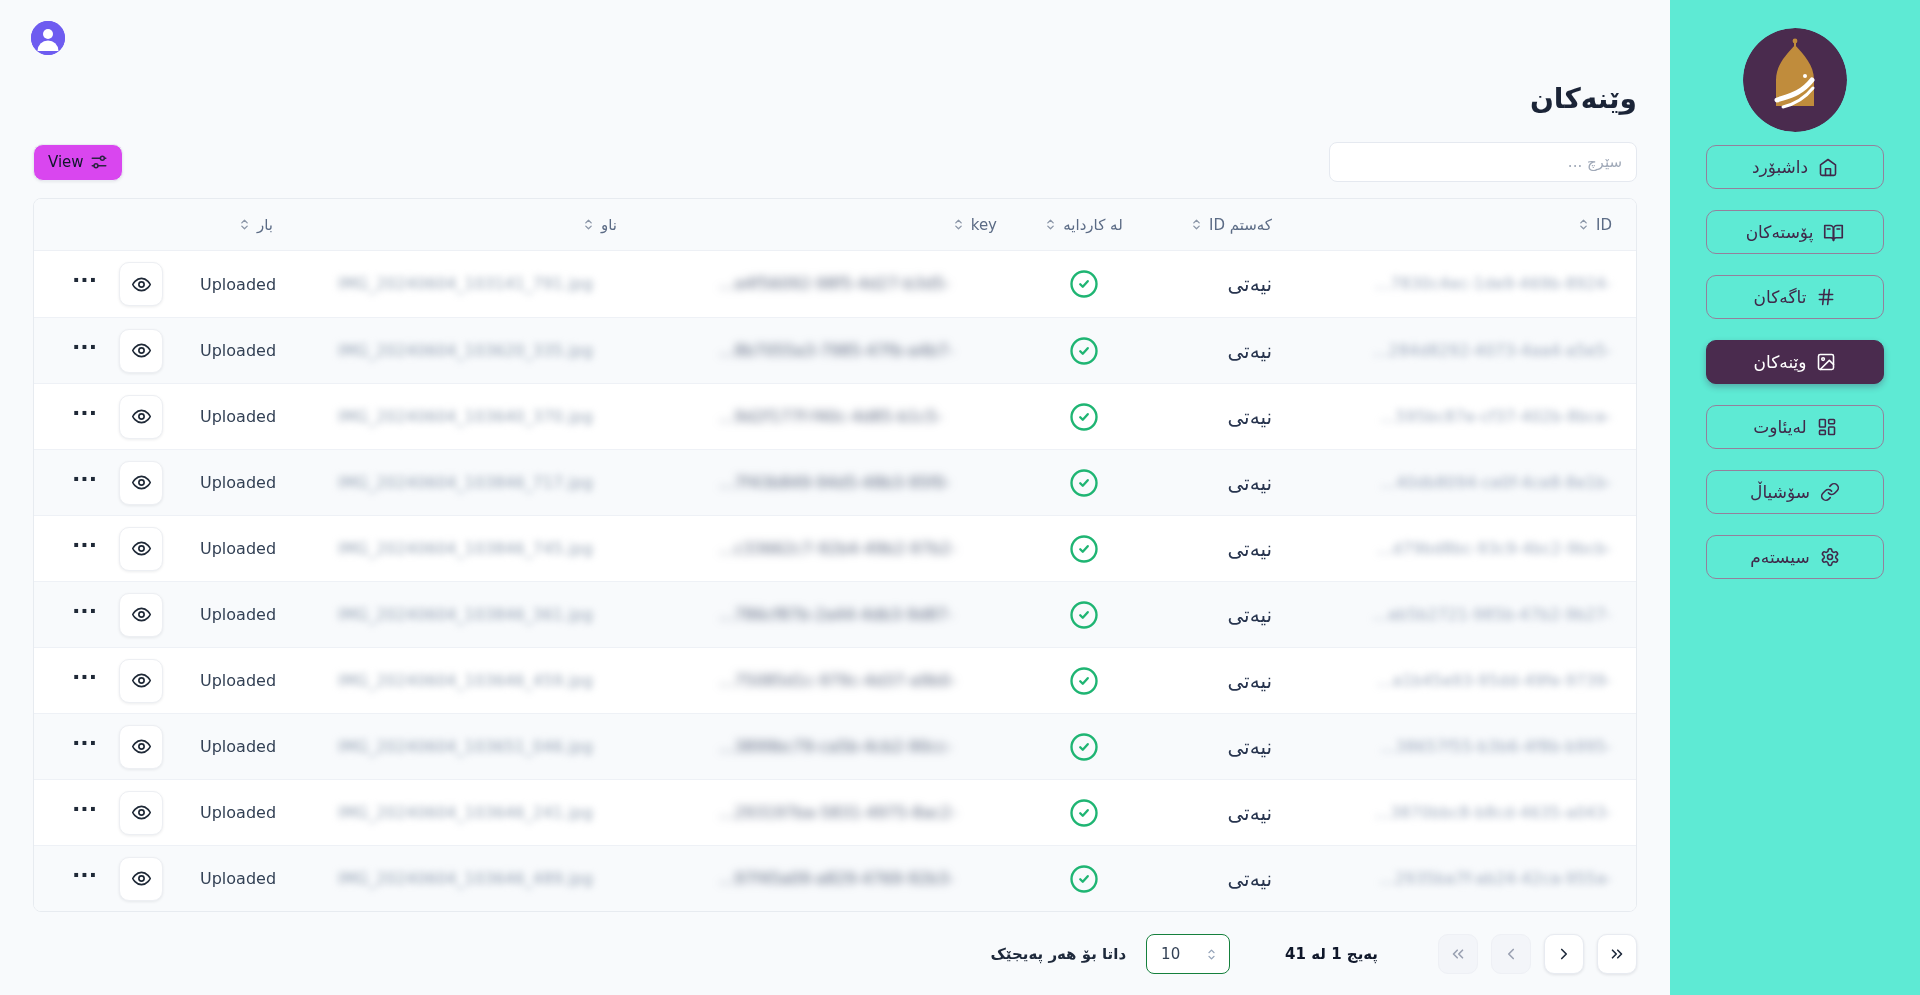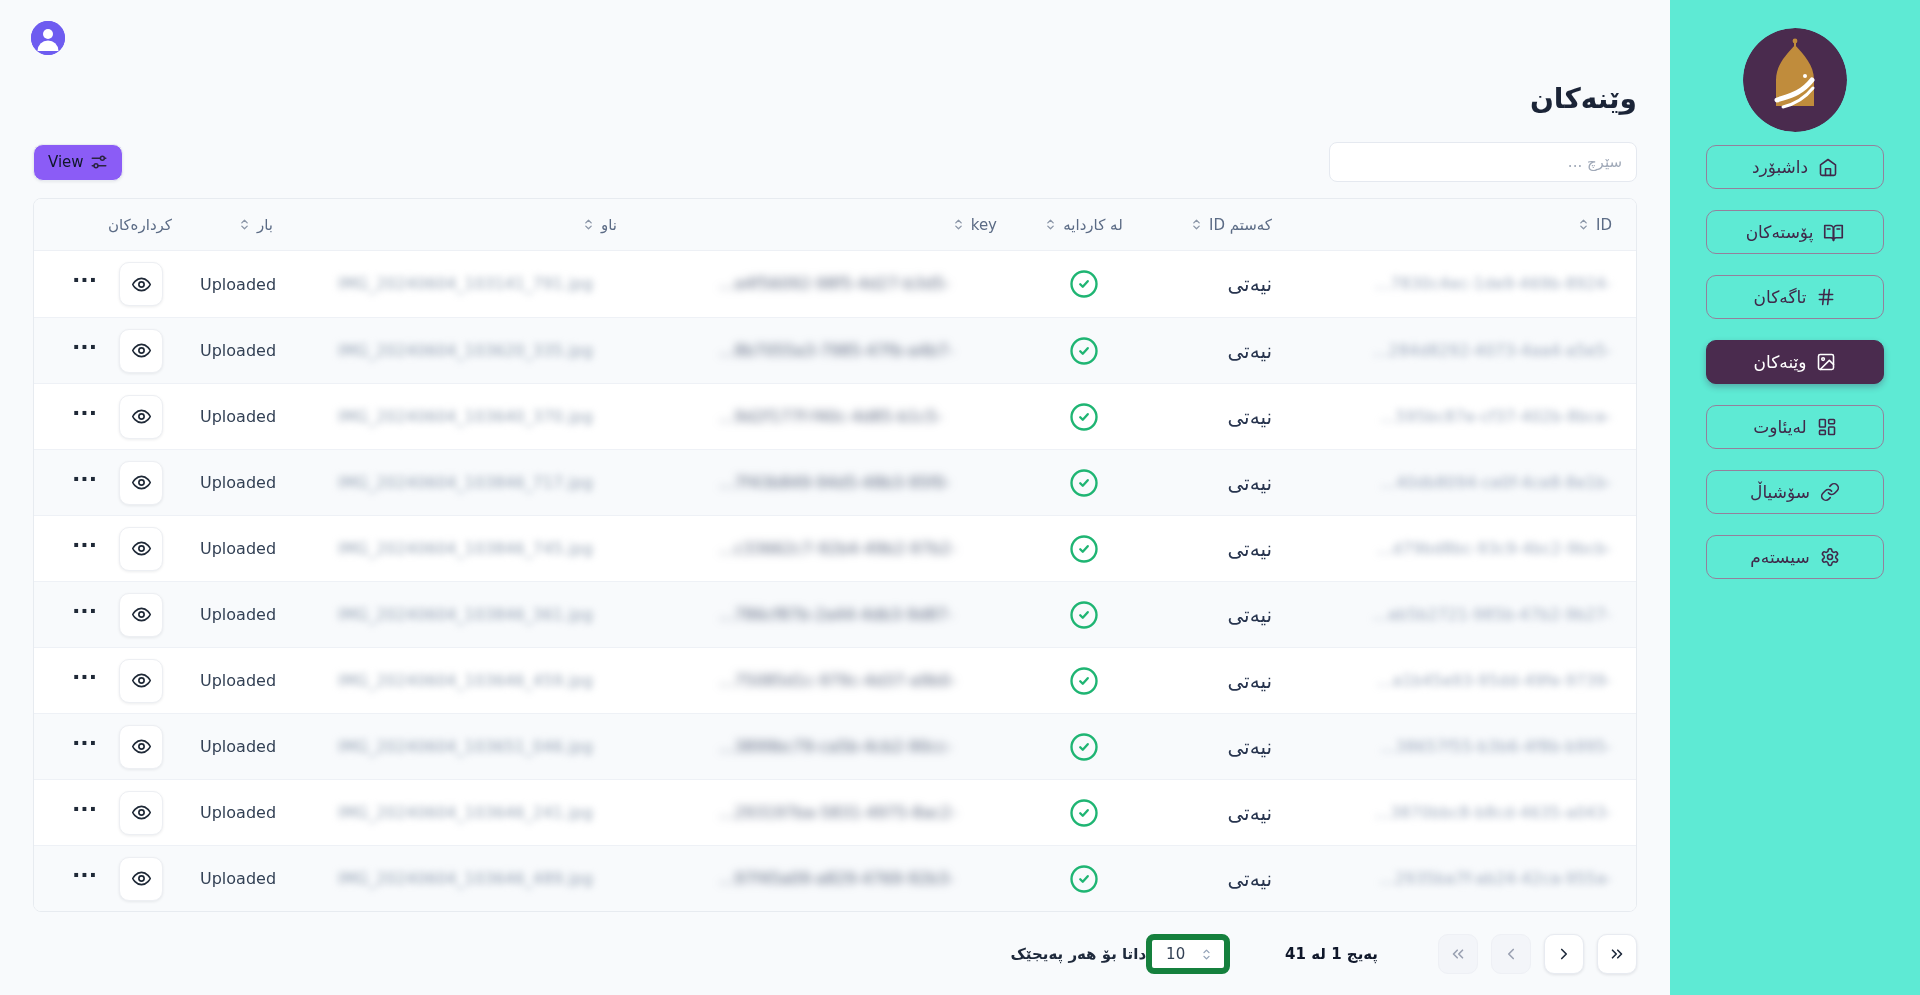--- a/index.html
+++ b/index.html
@@ -9,21 +9,21 @@
 
   
   .main { position:relative; width:1670px; height:995px; background:#f8fafc; padding:0 33px; }
   .avatar { position:absolute; left:31px; top:21px; width:34px; height:34px; border-radius:50%;
             background:#6e5cf0; display:flex; align-items:center; justify-content:center; cursor:pointer; }
   .avatar svg { width:34px; height:34px; }
 
   .page-title { margin-top:82px; text-align:right; font-size:28px; font-weight:bold; color:#1b2437; direction:rtl; }
 
   .controls { margin-top:27px; display:flex; justify-content:space-between; align-items:center; }
-  .view-btn { display:flex; align-items:center; gap:6px; height:37px; padding:0 14px; background:#8b5cf6;
+  .view-btn { display:flex; align-items:center; gap:6px; height:37px; padding:0 14px; background:#d946ef;
               border:1px solid #e9ecf2; border-radius:10px; box-shadow:0 1px 3px rgba(16,24,40,.08);
               font-size:15px; color:#0f172a; cursor:pointer; font-family:inherit; }
   .view-btn .ic { display:flex; color:#2a2440; }
   .search-input { width:308px; height:40px; background:#fff; border:1px solid #e5e9f0; border-radius:8px;
                   padding:0 14px; font-size:15px; color:#334155; text-align:right; font-family:inherit; outline:none; }
   .search-input::placeholder { color:#a0a9b8; }
 
   
   .table-card { margin-top:16px; background:#fff; border:1px solid #e7ebf0; border-radius:8px; overflow:hidden; }
   .t-head { direction:rtl; display:flex; height:52px; background:#f8fafc; border-bottom:1px solid #edf0f5; }
@@ -53,21 +53,21 @@
   .blur-id   { font-size:15px; color:#9aa7bb; filter:blur(3.5px); direction:ltr; letter-spacing:.5px; }
   .check { display:flex; width:30px; height:30px; }
   .eye-btn { width:44px; height:44px; background:#fff; border:1px solid #edeff3; border-radius:10px;
              box-shadow:0 1px 3px rgba(16,24,40,.08); display:flex; align-items:center; justify-content:center; cursor:pointer; }
   .eye-btn .ic18 { display:flex; color:#1f2937; }
   .dots { font-size:22px; font-weight:bold; color:#1f2937; cursor:pointer; line-height:1; padding-bottom:8px; }
 
   
   .pagination { margin-top:22px; display:flex; direction:ltr; justify-content:flex-end; align-items:center; }
   .pp-label { font-size:15px; font-weight:600; color:#1e293b; direction:rtl;margin-left:12px; }
-  .pp-select { width:84px; height:40px; background:#fff; border:6px solid #15803d; border-radius:8px;
+  .pp-select { margin-left:20px; width:84px; height:40px; background:#fff; border:1px solid #15803d; border-radius:8px;
                display:flex; align-items:center; justify-content:space-between; padding:0 10px 0 14px; cursor:pointer; }
   .pp-select .val { font-size:15px; color:#334155; }
   .pp-select .stepper { display:flex; color:#94a3b8; }
   .page-info { margin-left:55px; font-size:15px; font-weight:bold; color:#0f172a; direction:rtl; }
   .nav-btns { margin-left:60px; display:flex; gap:13px; }
   .pg-btn { width:40px; height:40px; border-radius:10px; display:flex; align-items:center; justify-content:center; }
   .pg-btn.enabled { background:#fff; border:1px solid #e8ebf1; box-shadow:0 1px 3px rgba(16,24,40,.1); color:#1e293b; cursor:pointer; }
   .pg-btn.disabled { background:#f3f5f9; border:1px solid #eef0f5; color:#9aa1b2; cursor:default; }
   .pg-btn svg { display:block; }
 
@@ -163,23 +163,20 @@
             </span>
           </div>
           <div class="th c-status">
             <span>بار</span>
             <span class="sort-ic">
               <svg width="13" height="13" viewBox="0 0 24 24" fill="none" stroke="currentColor" stroke-width="2.4" stroke-linecap="round" stroke-linejoin="round">
                 <path d="M7 9l5-5 5 5"></path>
                 <path d="M7 15l5 5 5-5"></path>
               </svg>
             </span>
-          </div>
-          <div class="th c-actions">
-            <span>کردارەکان</span>
           </div>
         </div>
       <div id="tbody">
           <div class="t-row">
             <div class="td c-id">
               <span class="blur-id">...7830c4ec-1de9-469b-8924-</span>
             </div>
             <div class="td c-custom">
               <span class="custom-val">نیەتی</span>
             </div>

